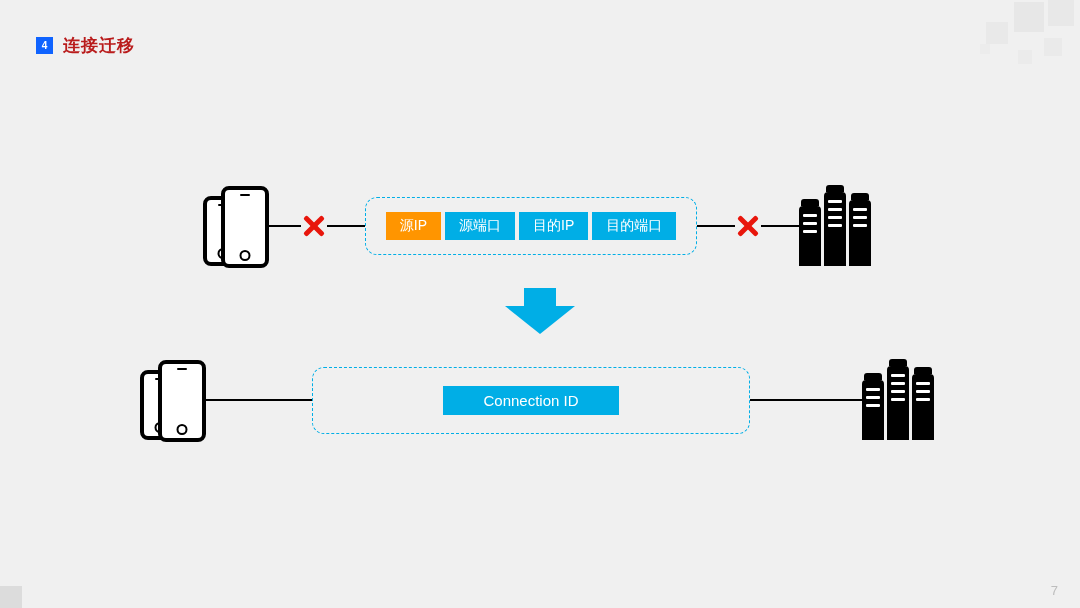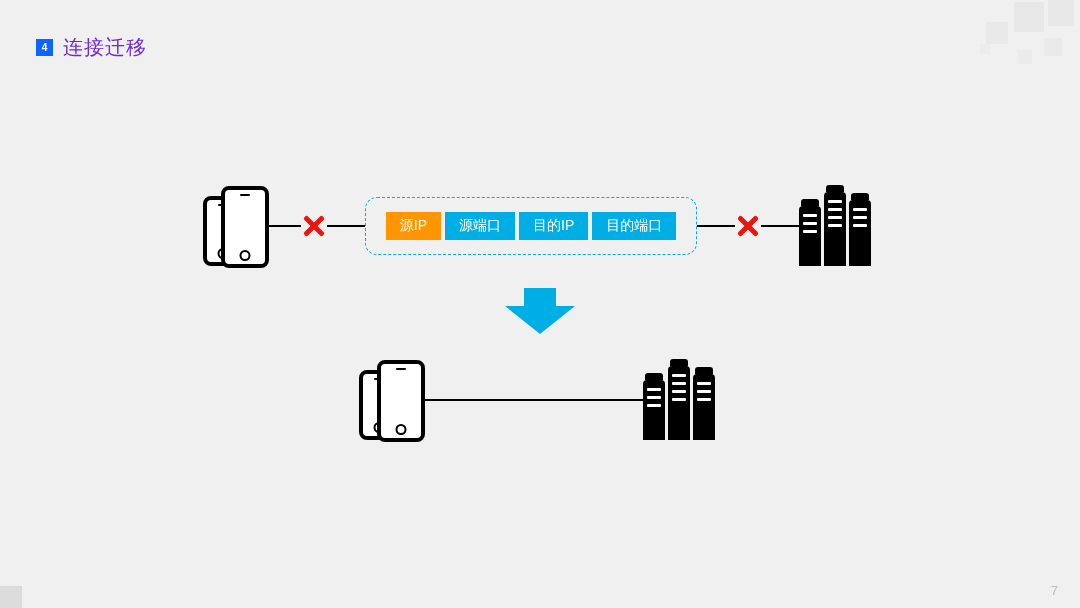--- a/index.html
+++ b/index.html
@@ -1,21 +1,21 @@
 <!DOCTYPE html>
 <html><head>
 <meta charset="utf-8">
 <style>
   html,body{margin:0;padding:0;width:1080px;height:608px;background:#f0f0f0;font-family:"Helvetica Neue",Arial,"Microsoft YaHei",sans-serif;overflow:hidden}
   .slide{position:relative;width:1080px;height:608px}
 
   
   .title-block{position:absolute;top:34px;left:36px;display:flex;align-items:center;gap:10px}
   .title-num{width:17px;height:17px;background:#0f63ff;color:#fff;font-size:10px;font-weight:700;display:flex;align-items:center;justify-content:center}
-  .title-text{color:#6d28d9;font-size:20px;font-weight:400;letter-spacing:1px}
+  .title-text{color:#b91c1c;font-size:17px;font-weight:700;letter-spacing:1px}
 
   
   .deco{position:absolute;top:0;right:0;width:140px;height:80px}
   .deco .sq{position:absolute;background:#e6e6e6}
 
   
   .pagenum{position:absolute;bottom:10px;right:22px;color:#bdbdbd;font-size:13px}
   .footer-mark{position:absolute;bottom:0;left:0;width:22px;height:22px;background:#dcdcdc}
 
   
@@ -139,20 +139,23 @@
           <div class="spk"></div>
           <div class="home"></div>
         </div>
       <div class="phone front">
           <div class="spk"></div>
           <div class="home"></div>
         </div>
     </div>
     <div class="wire" style="width:112px"></div>
 
+    <div class="pillbox wide">
+      <span class="chip blue big">Connection ID</span>
+    </div>
 
     <div class="wire" style="width:112px"></div>
     <div class="servers">
       <div class="srv a">
           <div class="slot" style="top:8px"></div>
           <div class="slot" style="top:16px"></div>
           <div class="slot" style="top:24px"></div>
         </div>
       <div class="srv b">
           <div class="slot" style="top:8px"></div>

